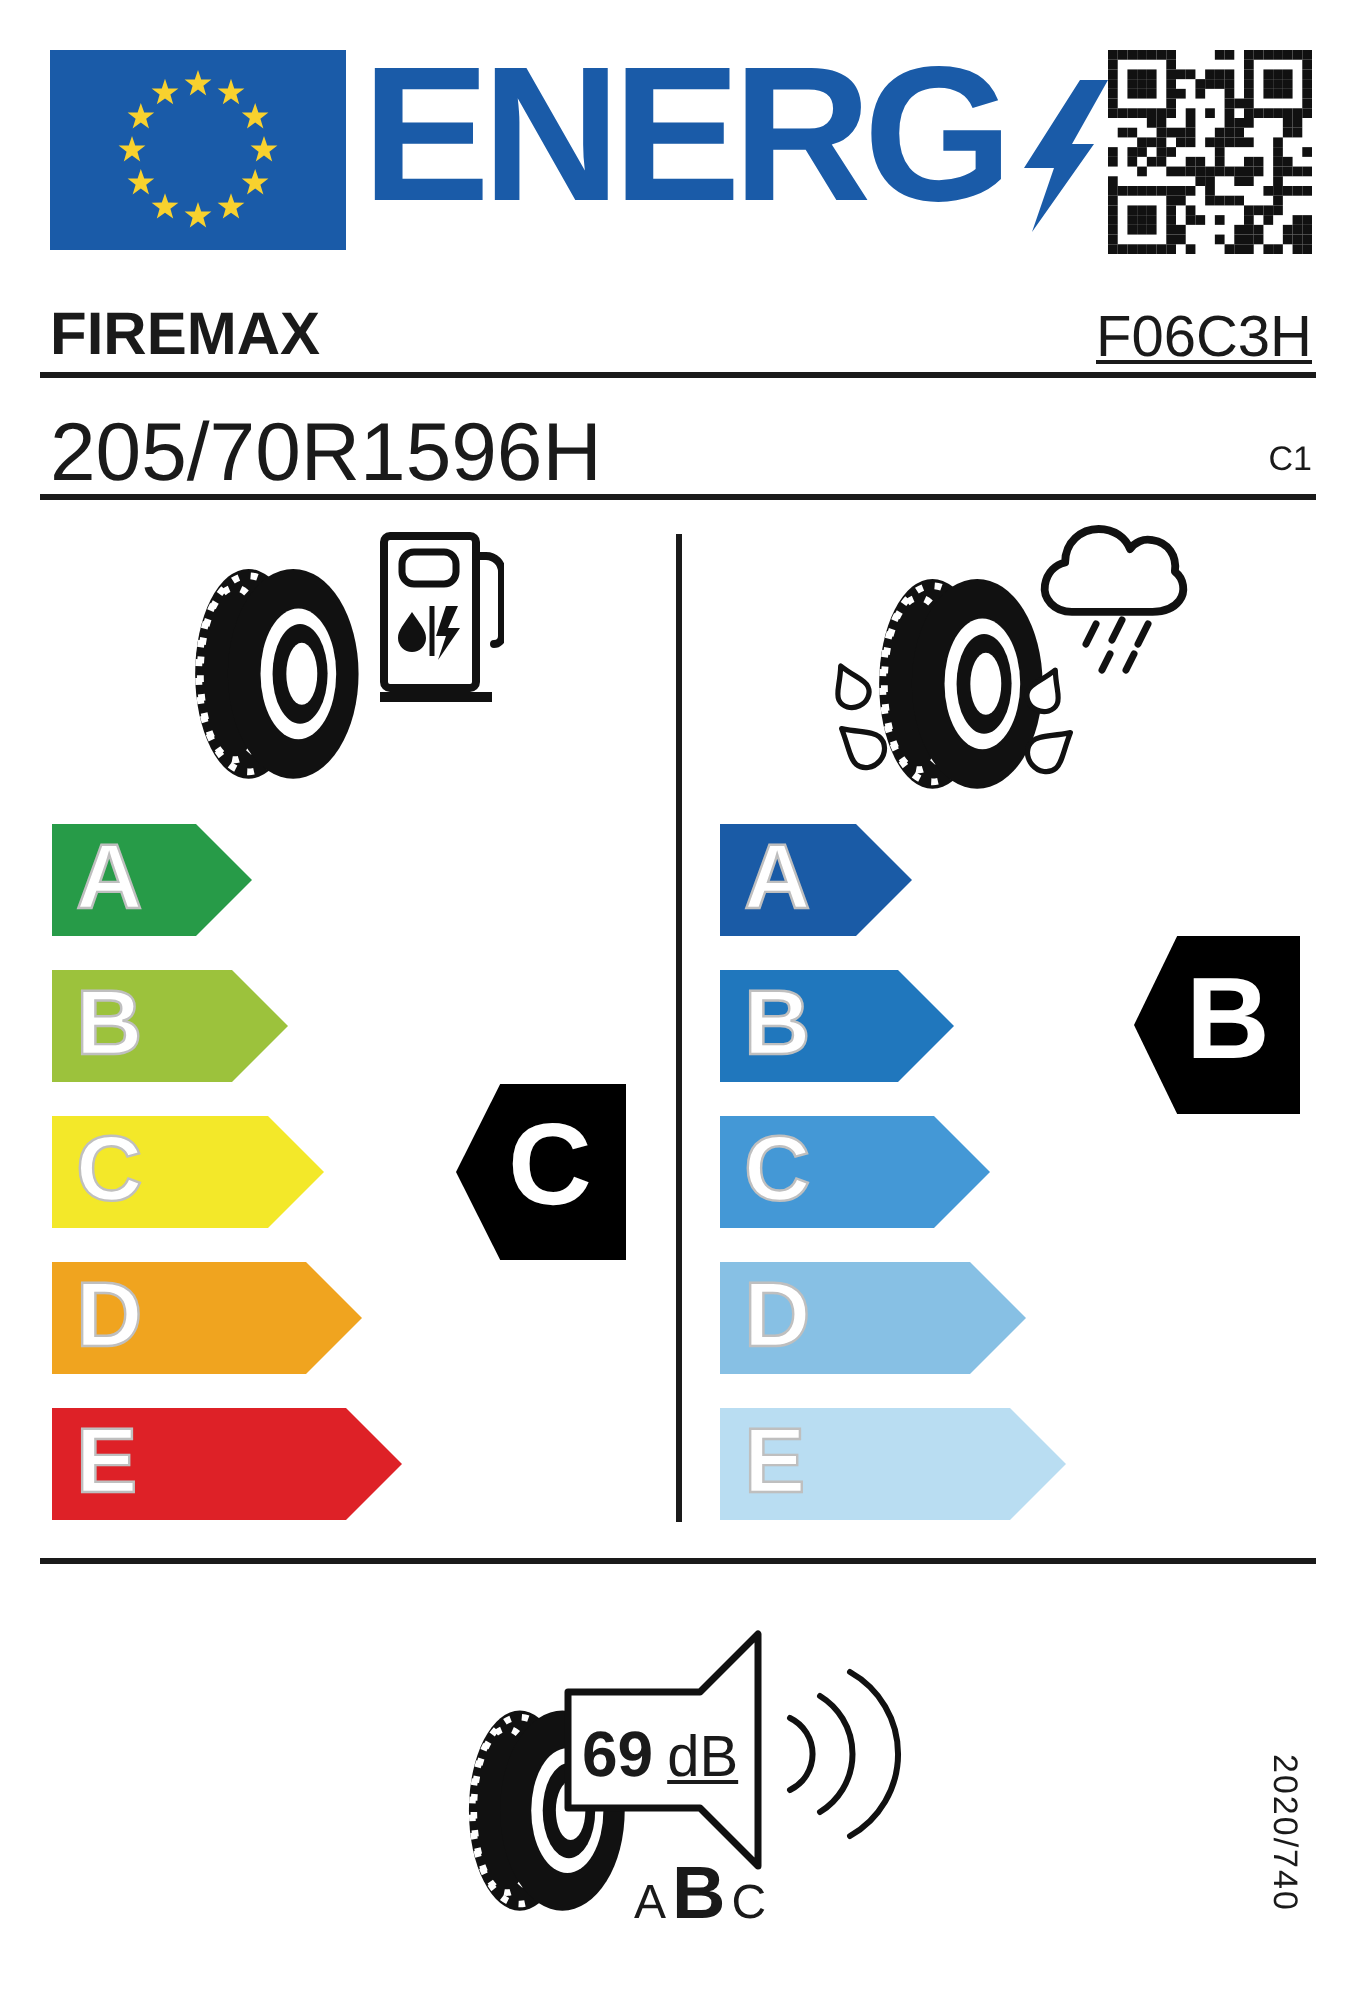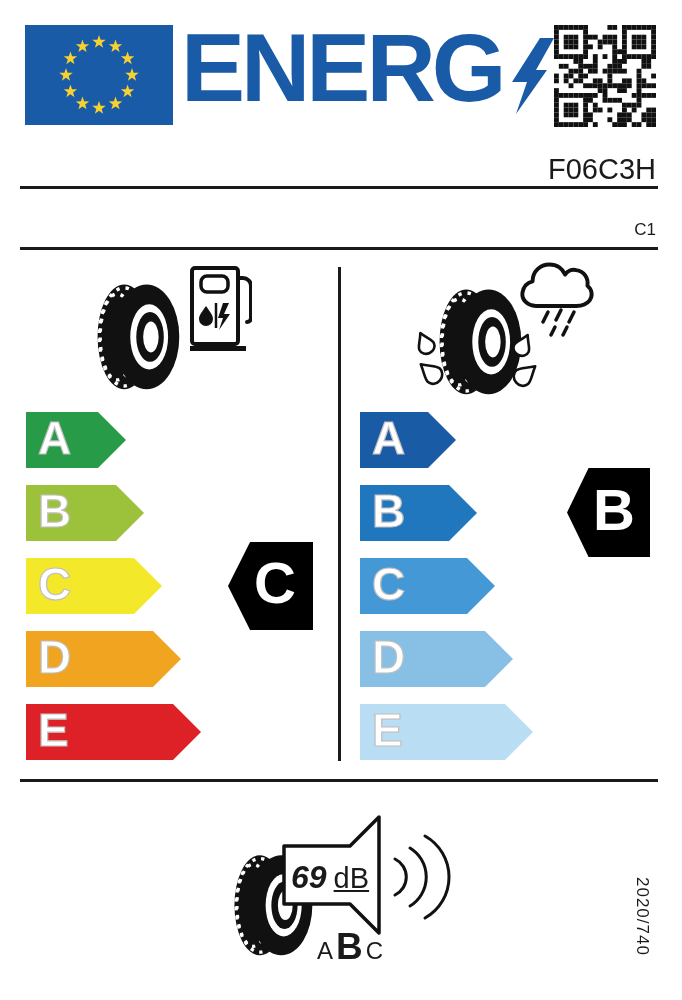--- a/index.html
+++ b/index.html
@@ -2,28 +2,28 @@
 <html><head>
 <meta charset="utf-8">
 <style>
   html,body{margin:0;padding:0;background:#fff;}
   .label{position:relative;width:682px;height:1000px;background:#fff;overflow:hidden;
          font-family:"Liberation Sans",sans-serif;color:#1a1a1a;}
   svg{display:block;}
 
   
   .flag{position:absolute;left:25px;top:25px;}
-  .energ{position:absolute;left:181px;top:20px;display:flex;align-items:center;}
+  .energ{position:absolute;left:181px;top:20px;display:flex;align-items:flex-end;}
   .energ-text{font-size:96px;font-weight:bold;letter-spacing:-4px;line-height:1;}
   .bolt{margin-left:8px;margin-top:16px;}
   .qr{position:absolute;left:553px;top:25px;}
 
   
   .brand{position:absolute;left:25px;top:151px;font-size:30px;font-weight:bold;}
-  .model{position:absolute;right:26px;top:153px;font-size:29px;}
+  .model{position:absolute;right:26px;top:153px;font-size:29px;text-decoration:underline;}
   .size{position:absolute;left:25px;top:203px;font-size:41px;}
   .tyre-class{position:absolute;right:26px;top:220px;font-size:17px;}
 
   .hline{position:absolute;left:20px;right:24px;height:3px;background:#1a1a1a;}
   #line1{top:186px}#line2{top:247px}#line3{top:779px}
   .vline{position:absolute;left:338px;top:267px;width:3px;height:494px;background:#1a1a1a;}
 
   
   #fuel-icon-svg{position:absolute;left:92px;top:258px;}
   #wet-icon-svg{position:absolute;left:415px;top:256px;}
@@ -39,21 +39,21 @@
     padding-bottom:4px;-webkit-text-stroke:1.2px #bfbfbf;}
 
   .black-arrow{position:absolute;background:#000;color:#fff;display:flex;align-items:center;
     clip-path:polygon(0 50%, 26% 0, 100% 0, 100% 100%, 26% 100%);}
   .rating-letter{font-size:58px;font-weight:bold;line-height:1;padding-left:26px;padding-bottom:6px;}
   #fuel-rating{left:228px;top:542px;width:85px;height:88px;}
   #wet-rating{left:567px;top:468px;width:83px;height:89px;}
 
   
   .db-text{position:absolute;left:291px;top:859px;display:flex;align-items:baseline;gap:7px;}
-  .db-value{font-size:32px;font-weight:bold;font-style:italic;}
+  .db-value{font-size:32px;font-weight:bold;}
   .db-unit{font-size:29px;text-decoration:underline;}
   .noise-classes{position:absolute;left:317px;top:926px;display:flex;align-items:baseline;gap:3px;}
   .noise-class{font-size:24px;}
   .noise-class.selected{font-size:37px;font-weight:bold;}
 
   .reg-number{position:absolute;left:632px;top:877px;writing-mode:vertical-rl;
     font-size:17px;letter-spacing:1px;}
 </style>
 </head>
 <body>
@@ -337,22 +337,24 @@
           <rect x="65" y="100" width="5" height="5"></rect>
           <rect x="70" y="100" width="5" height="5"></rect>
           <rect x="80" y="100" width="5" height="5"></rect>
           <rect x="85" y="100" width="5" height="5"></rect>
           <rect x="95" y="100" width="5" height="5"></rect>
           <rect x="100" y="100" width="5" height="5"></rect>
         </g>
     </svg>
   </div>
 
+  <div class="brand">FIREMAX</div>
   <div class="model">F06C3H</div>
   <div class="hline" id="line1"></div>
+  <div class="size">205/70R1596H</div>
   <div class="tyre-class">C1</div>
   <div class="hline" id="line2"></div>
 
   <div class="vline"></div>
 
   <svg id="fuel-icon-svg" width="160" height="145" viewBox="0 0 160 145">
     <g>
         <use href="#tire-shape" transform="translate(3,23) scale(0.86)"></use>
       </g>
     <g transform="translate(98,8)">

